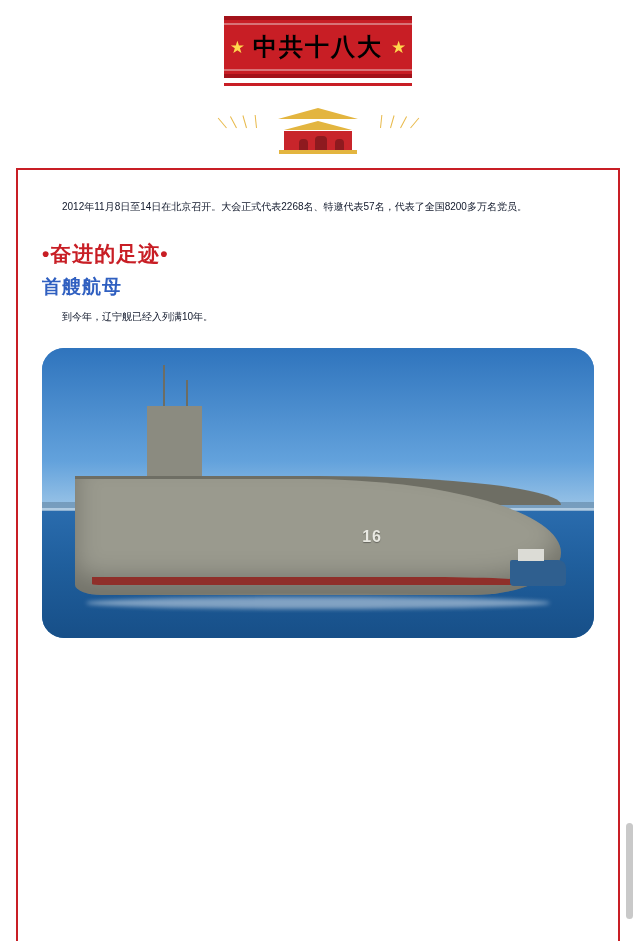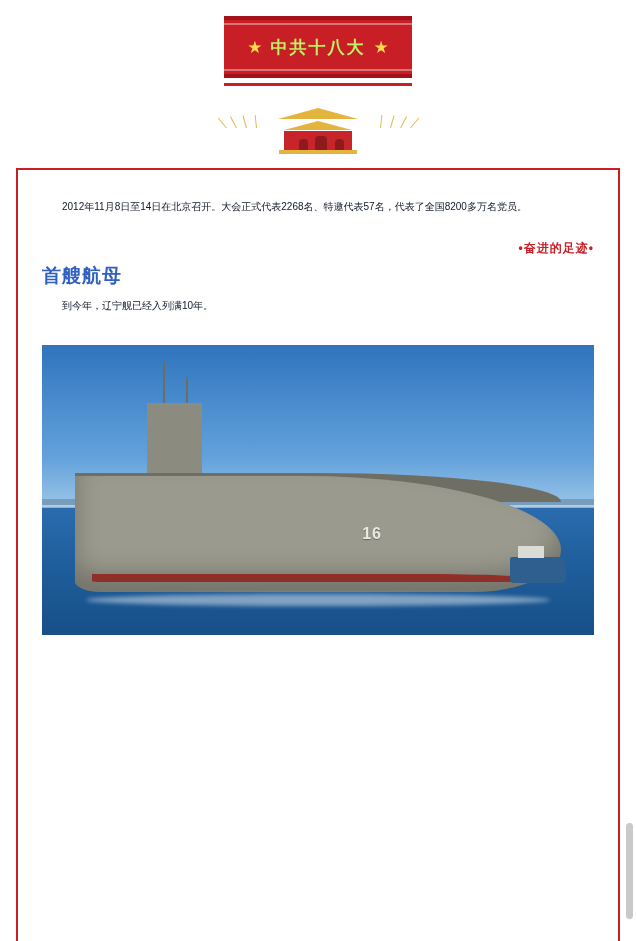--- a/index.html
+++ b/index.html
@@ -52,22 +52,22 @@
     opacity: .5;
   }
   .banner::before { top: 3px; }
   .banner::after { bottom: 3px; }
   .banner .star {
     color: #ffd84d;
     font-size: 17px;
     line-height: 1;
   }
   .banner .banner-title {
-    color: #bef264;
-    font-size: 17px;
+    color: #000000;
+    font-size: 24px;
     font-weight: bold;
     letter-spacing: 2px;
     white-space: nowrap;
   }
   .banner-underline {
     width: 188px;
     margin: 0 auto;
     height: 3px;
     background: #c81e25;
     margin-top: 5px;
@@ -155,42 +155,42 @@
     line-height: 30px;
     color: #0f172a;
     text-indent: 2em;
     text-align: justify;
     font-family: "Liberation Sans", "DejaVu Sans", sans-serif;
   }
   p.para.tight { margin-bottom: 10px; }
 
   .section-mark {
     margin: 18px 0 6px 0;
-    font-size: 12px;
+    font-size: 21px;
     font-weight: bold;
     color: #c81e25;
     letter-spacing: 1px;
-    text-align: right;
   }
   .sub-head {
     margin: 0 0 2px 0;
     font-size: 19px;
     font-weight: bold;
     color: #2f5fc0;
     letter-spacing: 1px;
   }
 
   
   .photo {
-    margin-top: 24px;
+    margin-top: 16px;
     width: 100%;
     height: 290px;
     position: relative;
     overflow: hidden;
     background: linear-gradient(#3f7fc4 0%, #5a9ad6 42%, #2a6fb0 55%, #1d5f9e 100%);
+    border-radius: 22px;
   }
   .sky {
     position: absolute; left:0; top:0; right:0; height: 56%;
     background: linear-gradient(#2f74bd 0%, #63a2dc 70%, #9cc5e7 100%);
   }
   .sea {
     position: absolute; left:0; top:56%; right:0; bottom:0;
     background: linear-gradient(#2a6cae 0%, #1f5e9c 45%, #174f88 100%);
   }
   .horizon {

